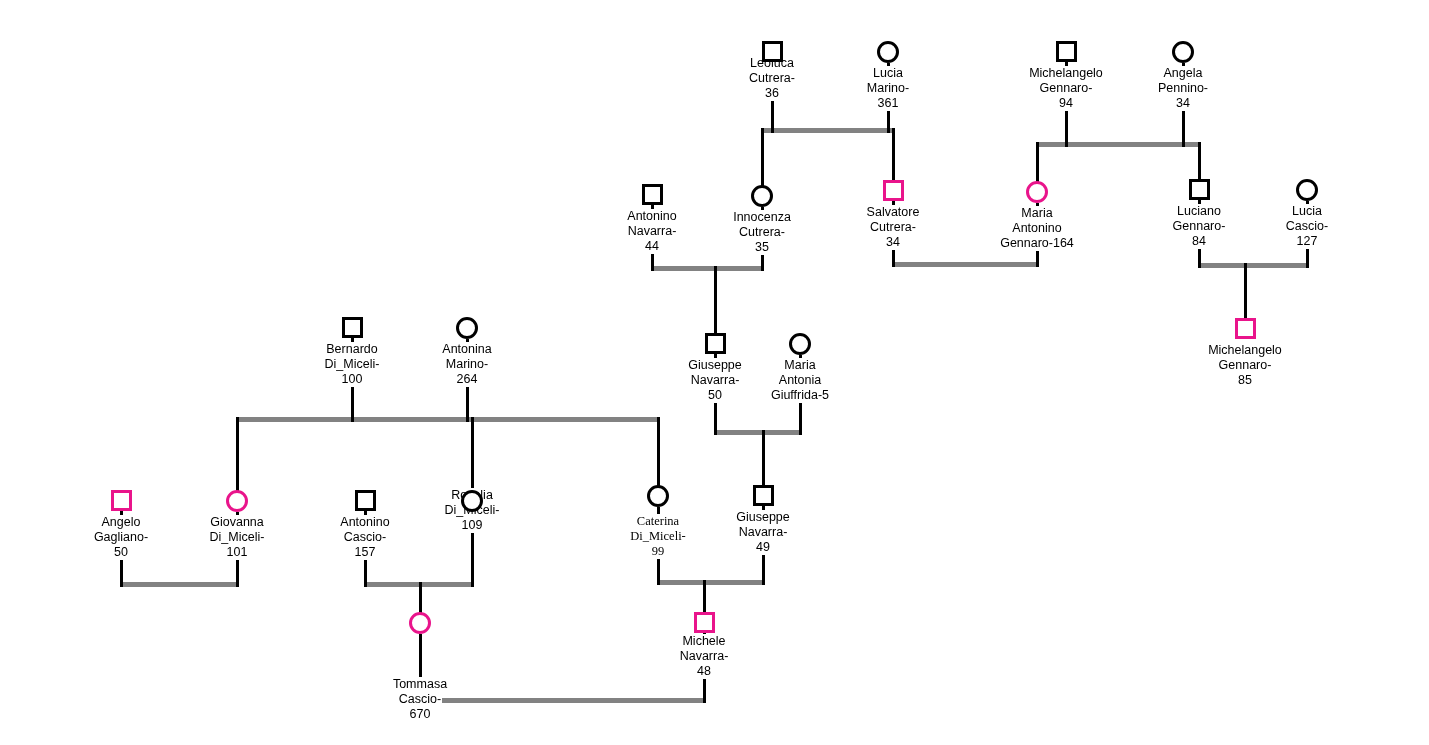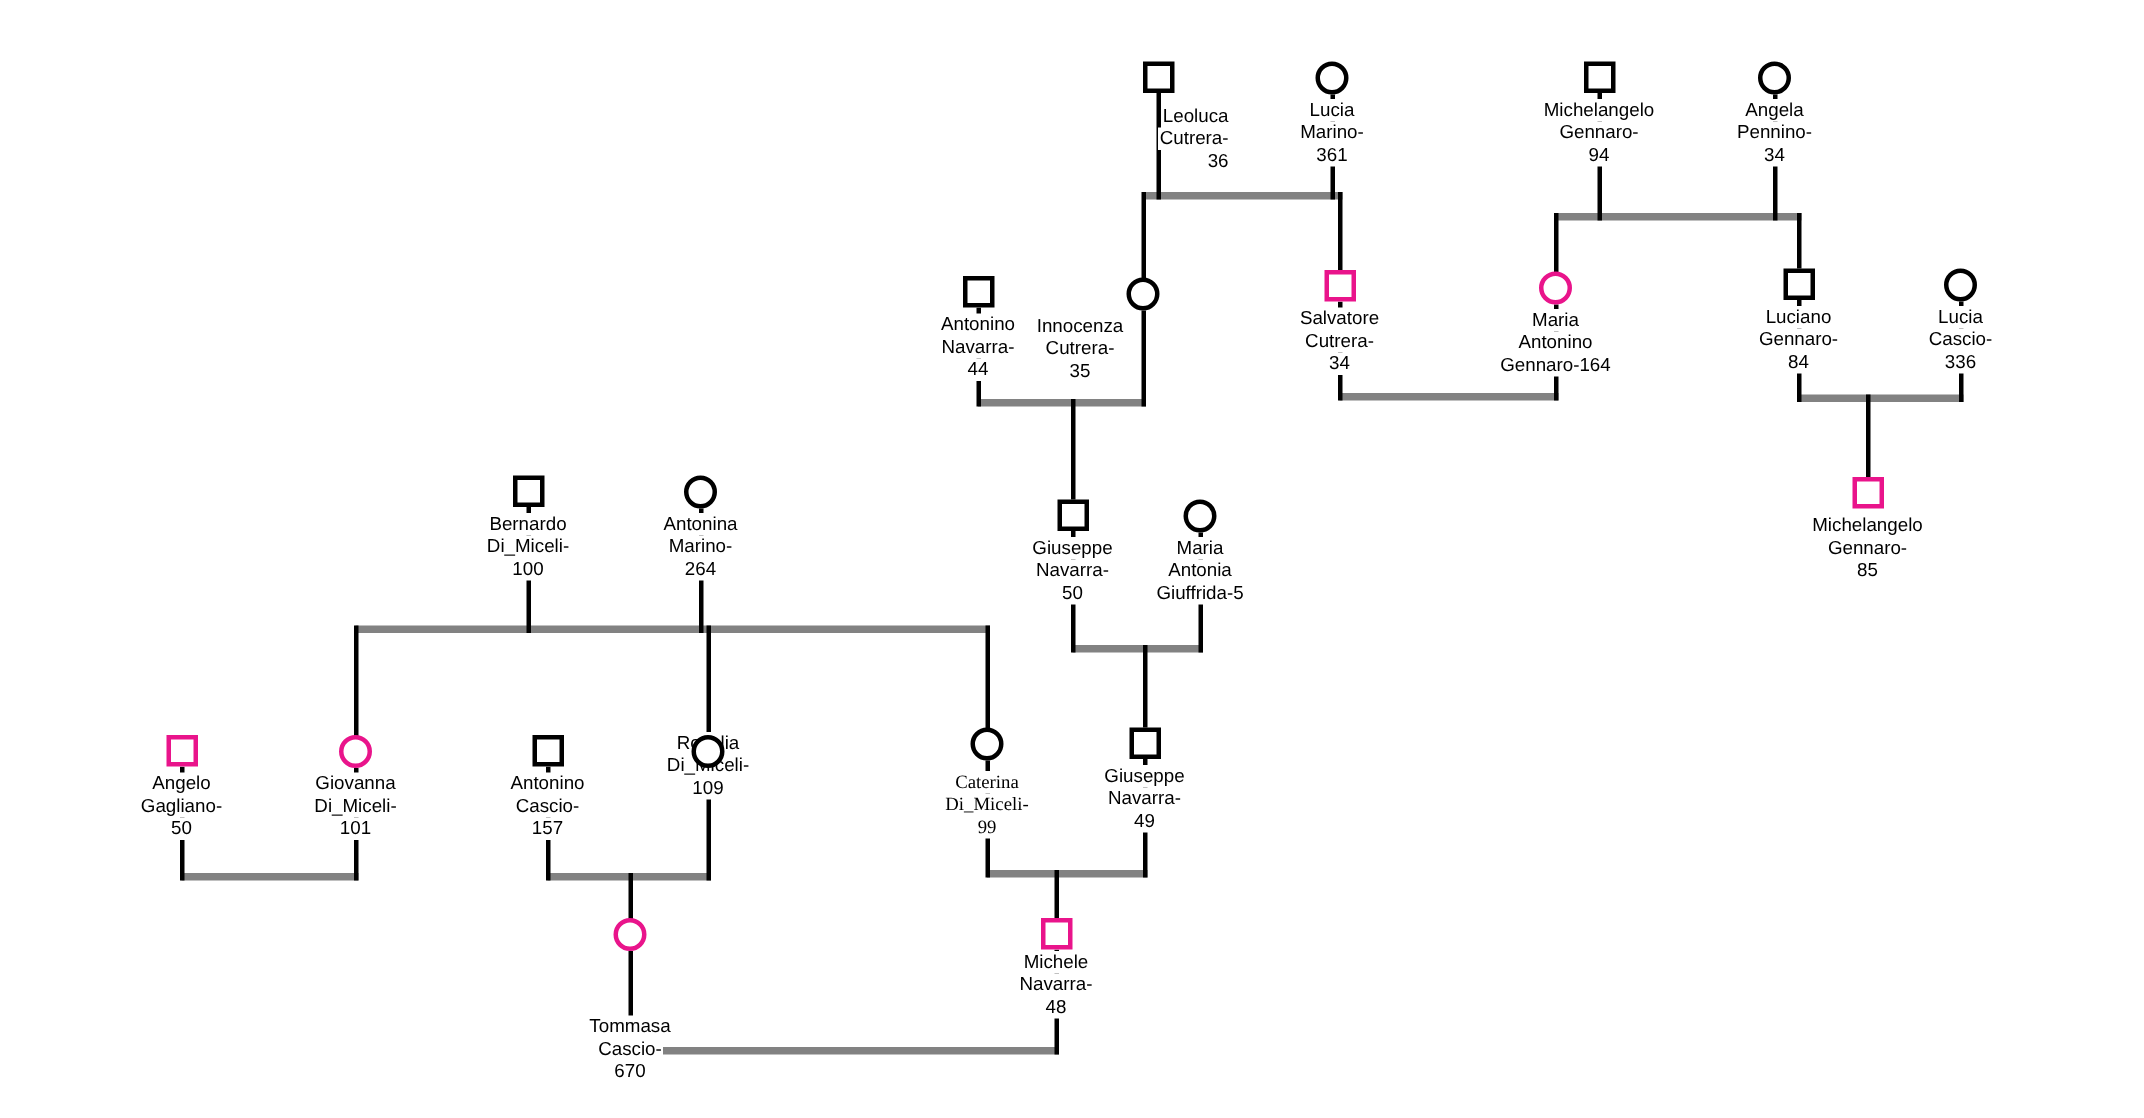--- a/index.html
+++ b/index.html
@@ -64,21 +64,21 @@
     <div class="vline" style="left: 470.5px; top: 512px; height: 75px; background: rgb(0, 0, 0);"></div>
     <div class="vline" style="left: 418.5px; top: 582px; height: 32px; background: rgb(0, 0, 0);"></div>
     <div class="ubar" style="left: 658px; top: 580px; width: 107px; background: rgb(130, 130, 130);"></div>
     <div class="vline" style="left: 656.5px; top: 507px; height: 78px; background: rgb(0, 0, 0);"></div>
     <div class="vline" style="left: 761.5px; top: 506px; height: 79px; background: rgb(0, 0, 0);"></div>
     <div class="vline" style="left: 702.5px; top: 580px; height: 34px; background: rgb(0, 0, 0);"></div>
     <div class="ubar" style="left: 420px; top: 698px; width: 286px; background: rgb(130, 130, 130);"></div>
     <div class="vline" style="left: 418.5px; top: 634px; height: 69px; background: rgb(0, 0, 0);"></div>
     <div class="vline" style="left: 702.5px; top: 633px; height: 70px; background: rgb(0, 0, 0);"></div>
     <div class="sym sym-m" title="Leoluca Cutrera-36" style="left: 761.5px; top: 41px; border-color: rgb(0, 0, 0);"></div>
-    <div class="plabel" style="left: 724px; top: 70px; text-align: right;">
+    <div class="plabel" style="left: 724px; top: 56px;">
       <div><span>Leoluca</span></div>
       <div><span>Cutrera-</span></div>
       <div><span>36</span></div>
     </div>
     <div class="sym sym-f" title="Lucia Marino-361" style="left: 877px; top: 41px; border-color: rgb(0, 0, 0);"></div>
     <div class="plabel" style="left: 840px; top: 66px;">
       <div><span>Lucia</span></div>
       <div><span>Marino-</span></div>
       <div><span>361</span></div>
     </div>
@@ -94,21 +94,21 @@
       <div><span>Pennino-</span></div>
       <div><span>34</span></div>
     </div>
     <div class="sym sym-m" title="Antonino Navarra-44" style="left: 641.5px; top: 184px; border-color: rgb(0, 0, 0);"></div>
     <div class="plabel" style="left: 604px; top: 209px;">
       <div><span>Antonino</span></div>
       <div><span>Navarra-</span></div>
       <div><span>44</span></div>
     </div>
     <div class="sym sym-f" title="Innocenza Cutrera-35" style="left: 751px; top: 185px; border-color: rgb(0, 0, 0);"></div>
-    <div class="plabel" style="left: 672px; top: 210px;">
+    <div class="plabel" style="left: 714px; top: 210px;">
       <div><span>Innocenza</span></div>
       <div><span>Cutrera-</span></div>
       <div><span>35</span></div>
     </div>
     <div class="sym sym-m" title="Salvatore Cutrera-34" style="left: 882.5px; top: 180px; border-color: rgb(233, 20, 139);"></div>
     <div class="plabel" style="left: 845px; top: 205px;">
       <div><span>Salvatore</span></div>
       <div><span>Cutrera-</span></div>
       <div><span>34</span></div>
     </div>
@@ -121,21 +121,21 @@
     <div class="sym sym-m" title="Luciano Gennaro-84" style="left: 1188.5px; top: 179px; border-color: rgb(0, 0, 0);"></div>
     <div class="plabel" style="left: 1151px; top: 204px;">
       <div><span>Luciano</span></div>
       <div><span>Gennaro-</span></div>
       <div><span>84</span></div>
     </div>
     <div class="sym sym-f" title="Lucia Cascio-187" style="left: 1296px; top: 179px; border-color: rgb(0, 0, 0);"></div>
     <div class="plabel" style="left: 1259px; top: 204px;">
       <div><span>Lucia</span></div>
       <div><span>Cascio-</span></div>
-      <div><span>336</span></div>
+      <div><span>127</span></div>
     </div>
     <div class="sym sym-m" title="Giuseppe Navarra-50" style="left: 704.5px; top: 333px; border-color: rgb(0, 0, 0);"></div>
     <div class="plabel" style="left: 667px; top: 358px;">
       <div><span>Giuseppe</span></div>
       <div><span>Navarra-</span></div>
       <div><span>50</span></div>
     </div>
     <div class="sym sym-f" title="Maria Antonia Giuffrida-5" style="left: 789px; top: 333px; border-color: rgb(0, 0, 0);"></div>
     <div class="plabel" style="left: 752px; top: 358px;">
       <div><span>Maria</span></div>

